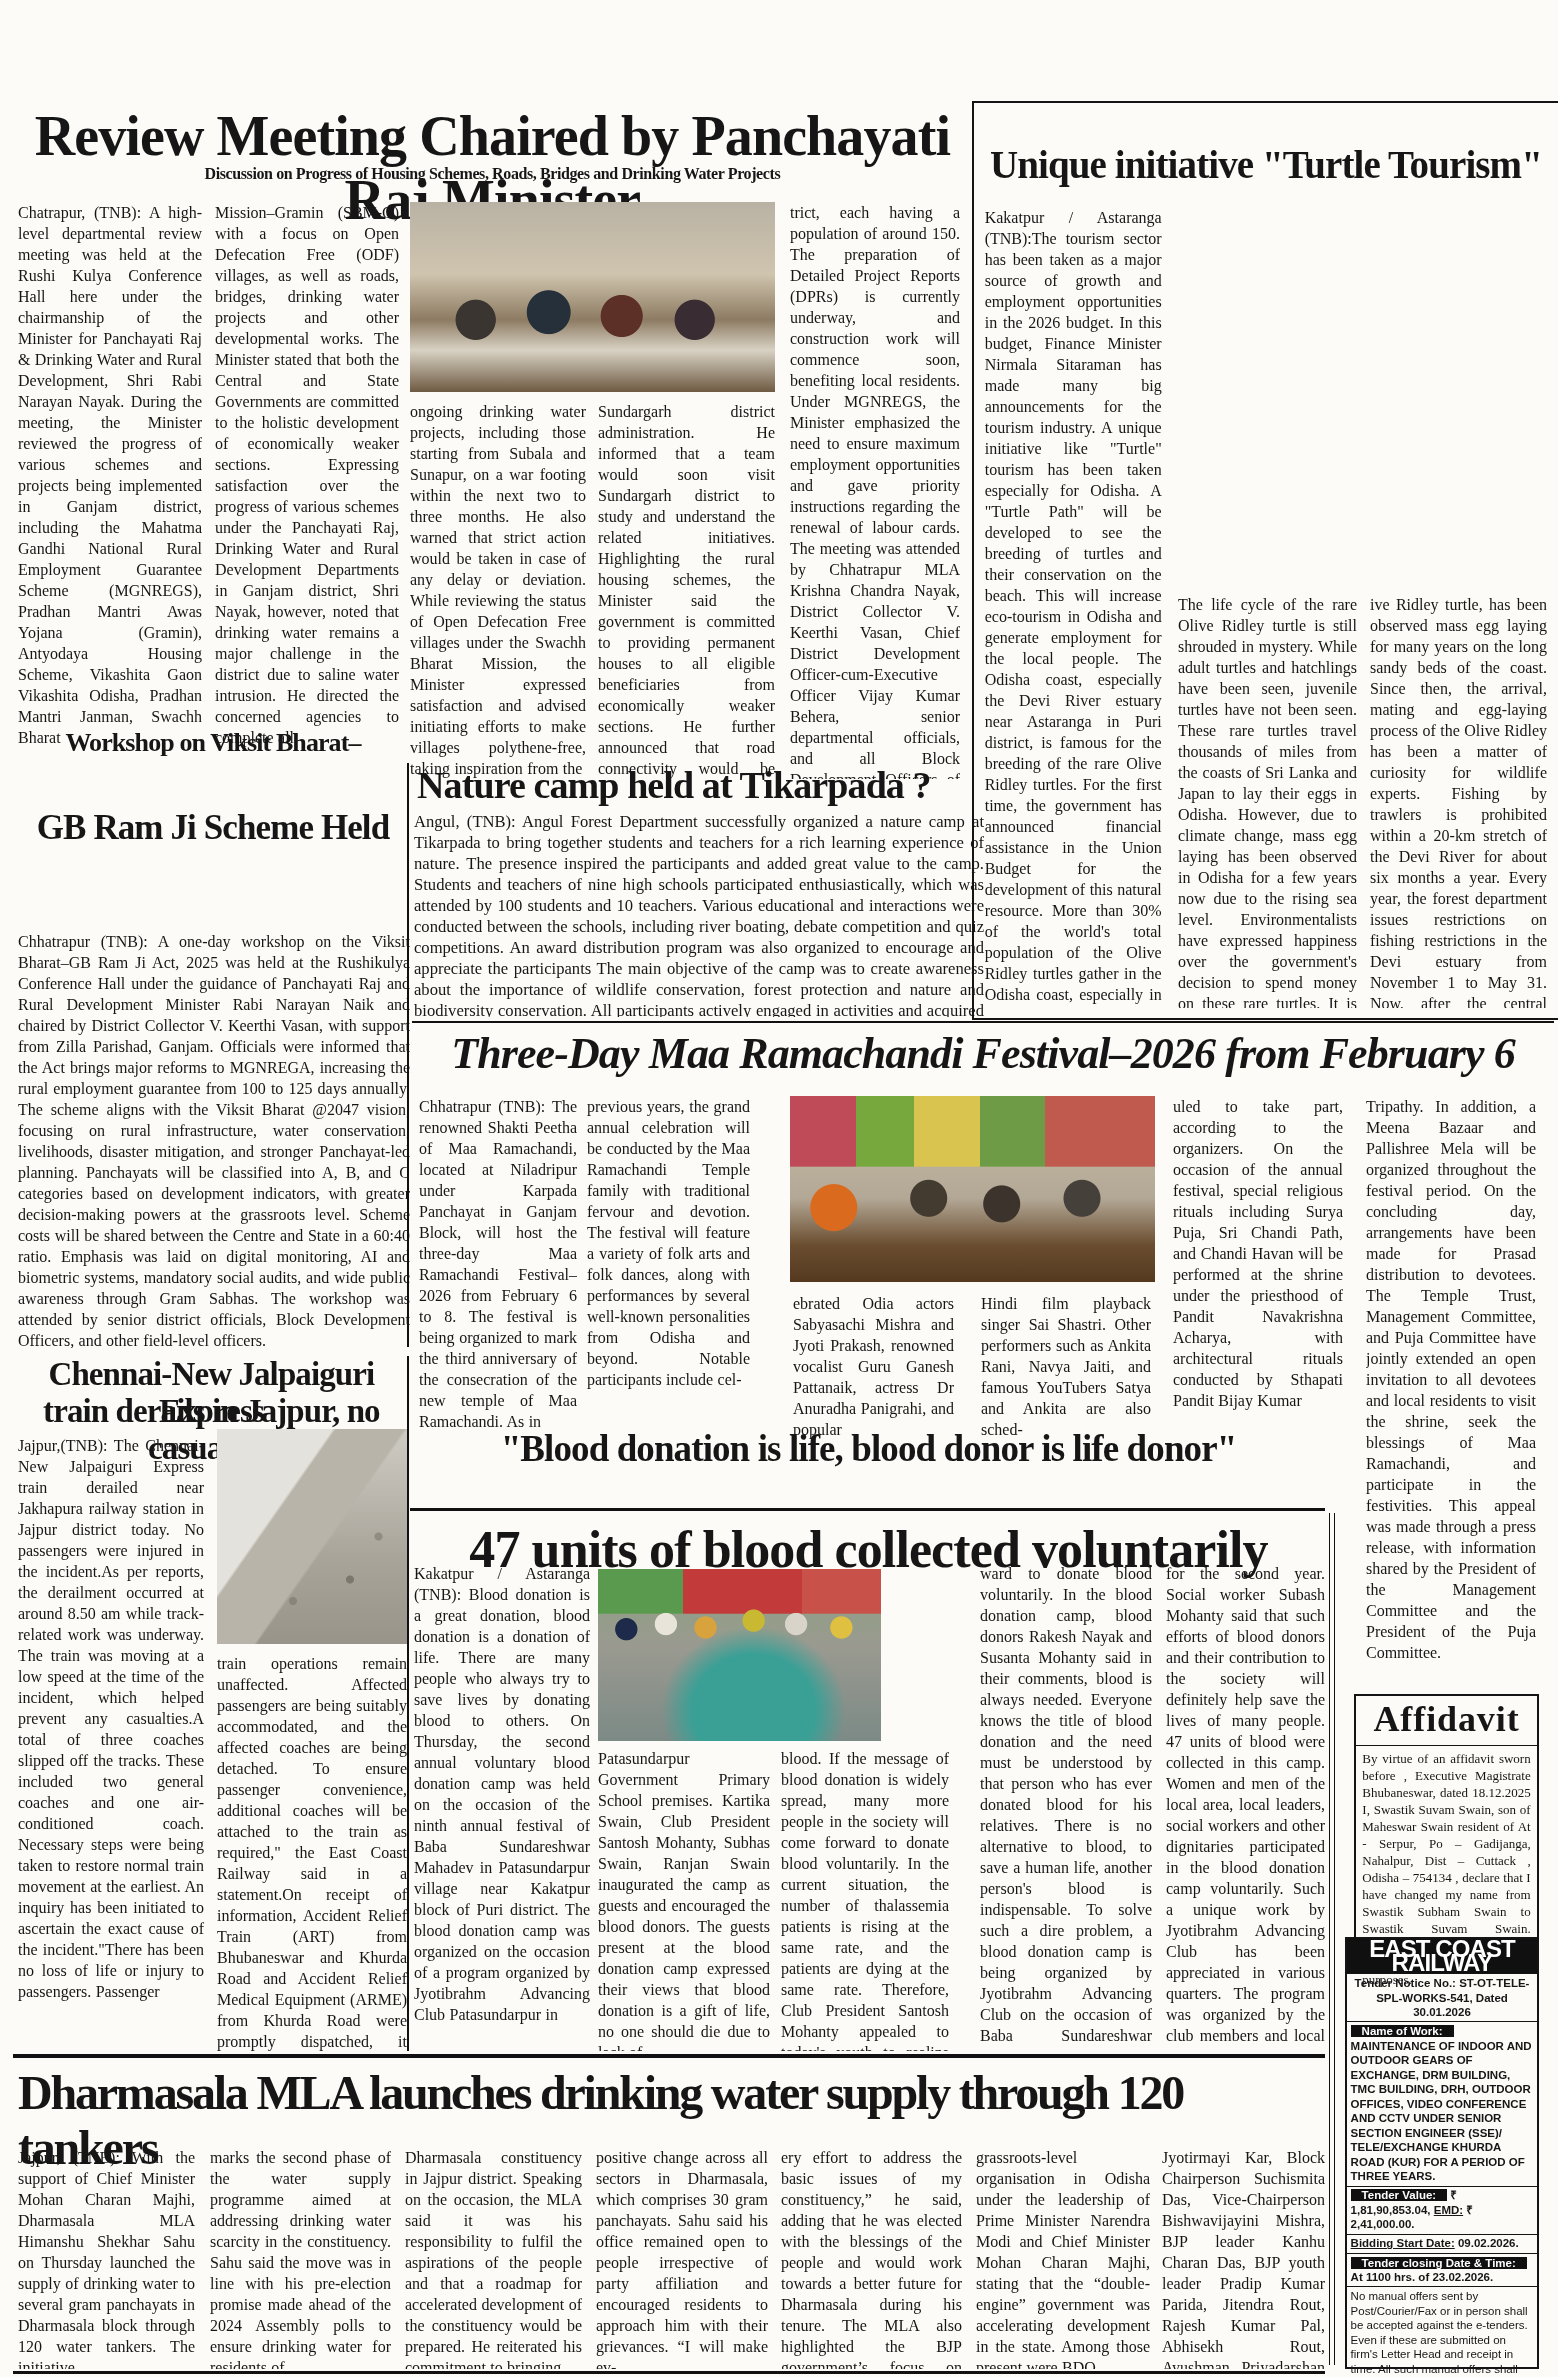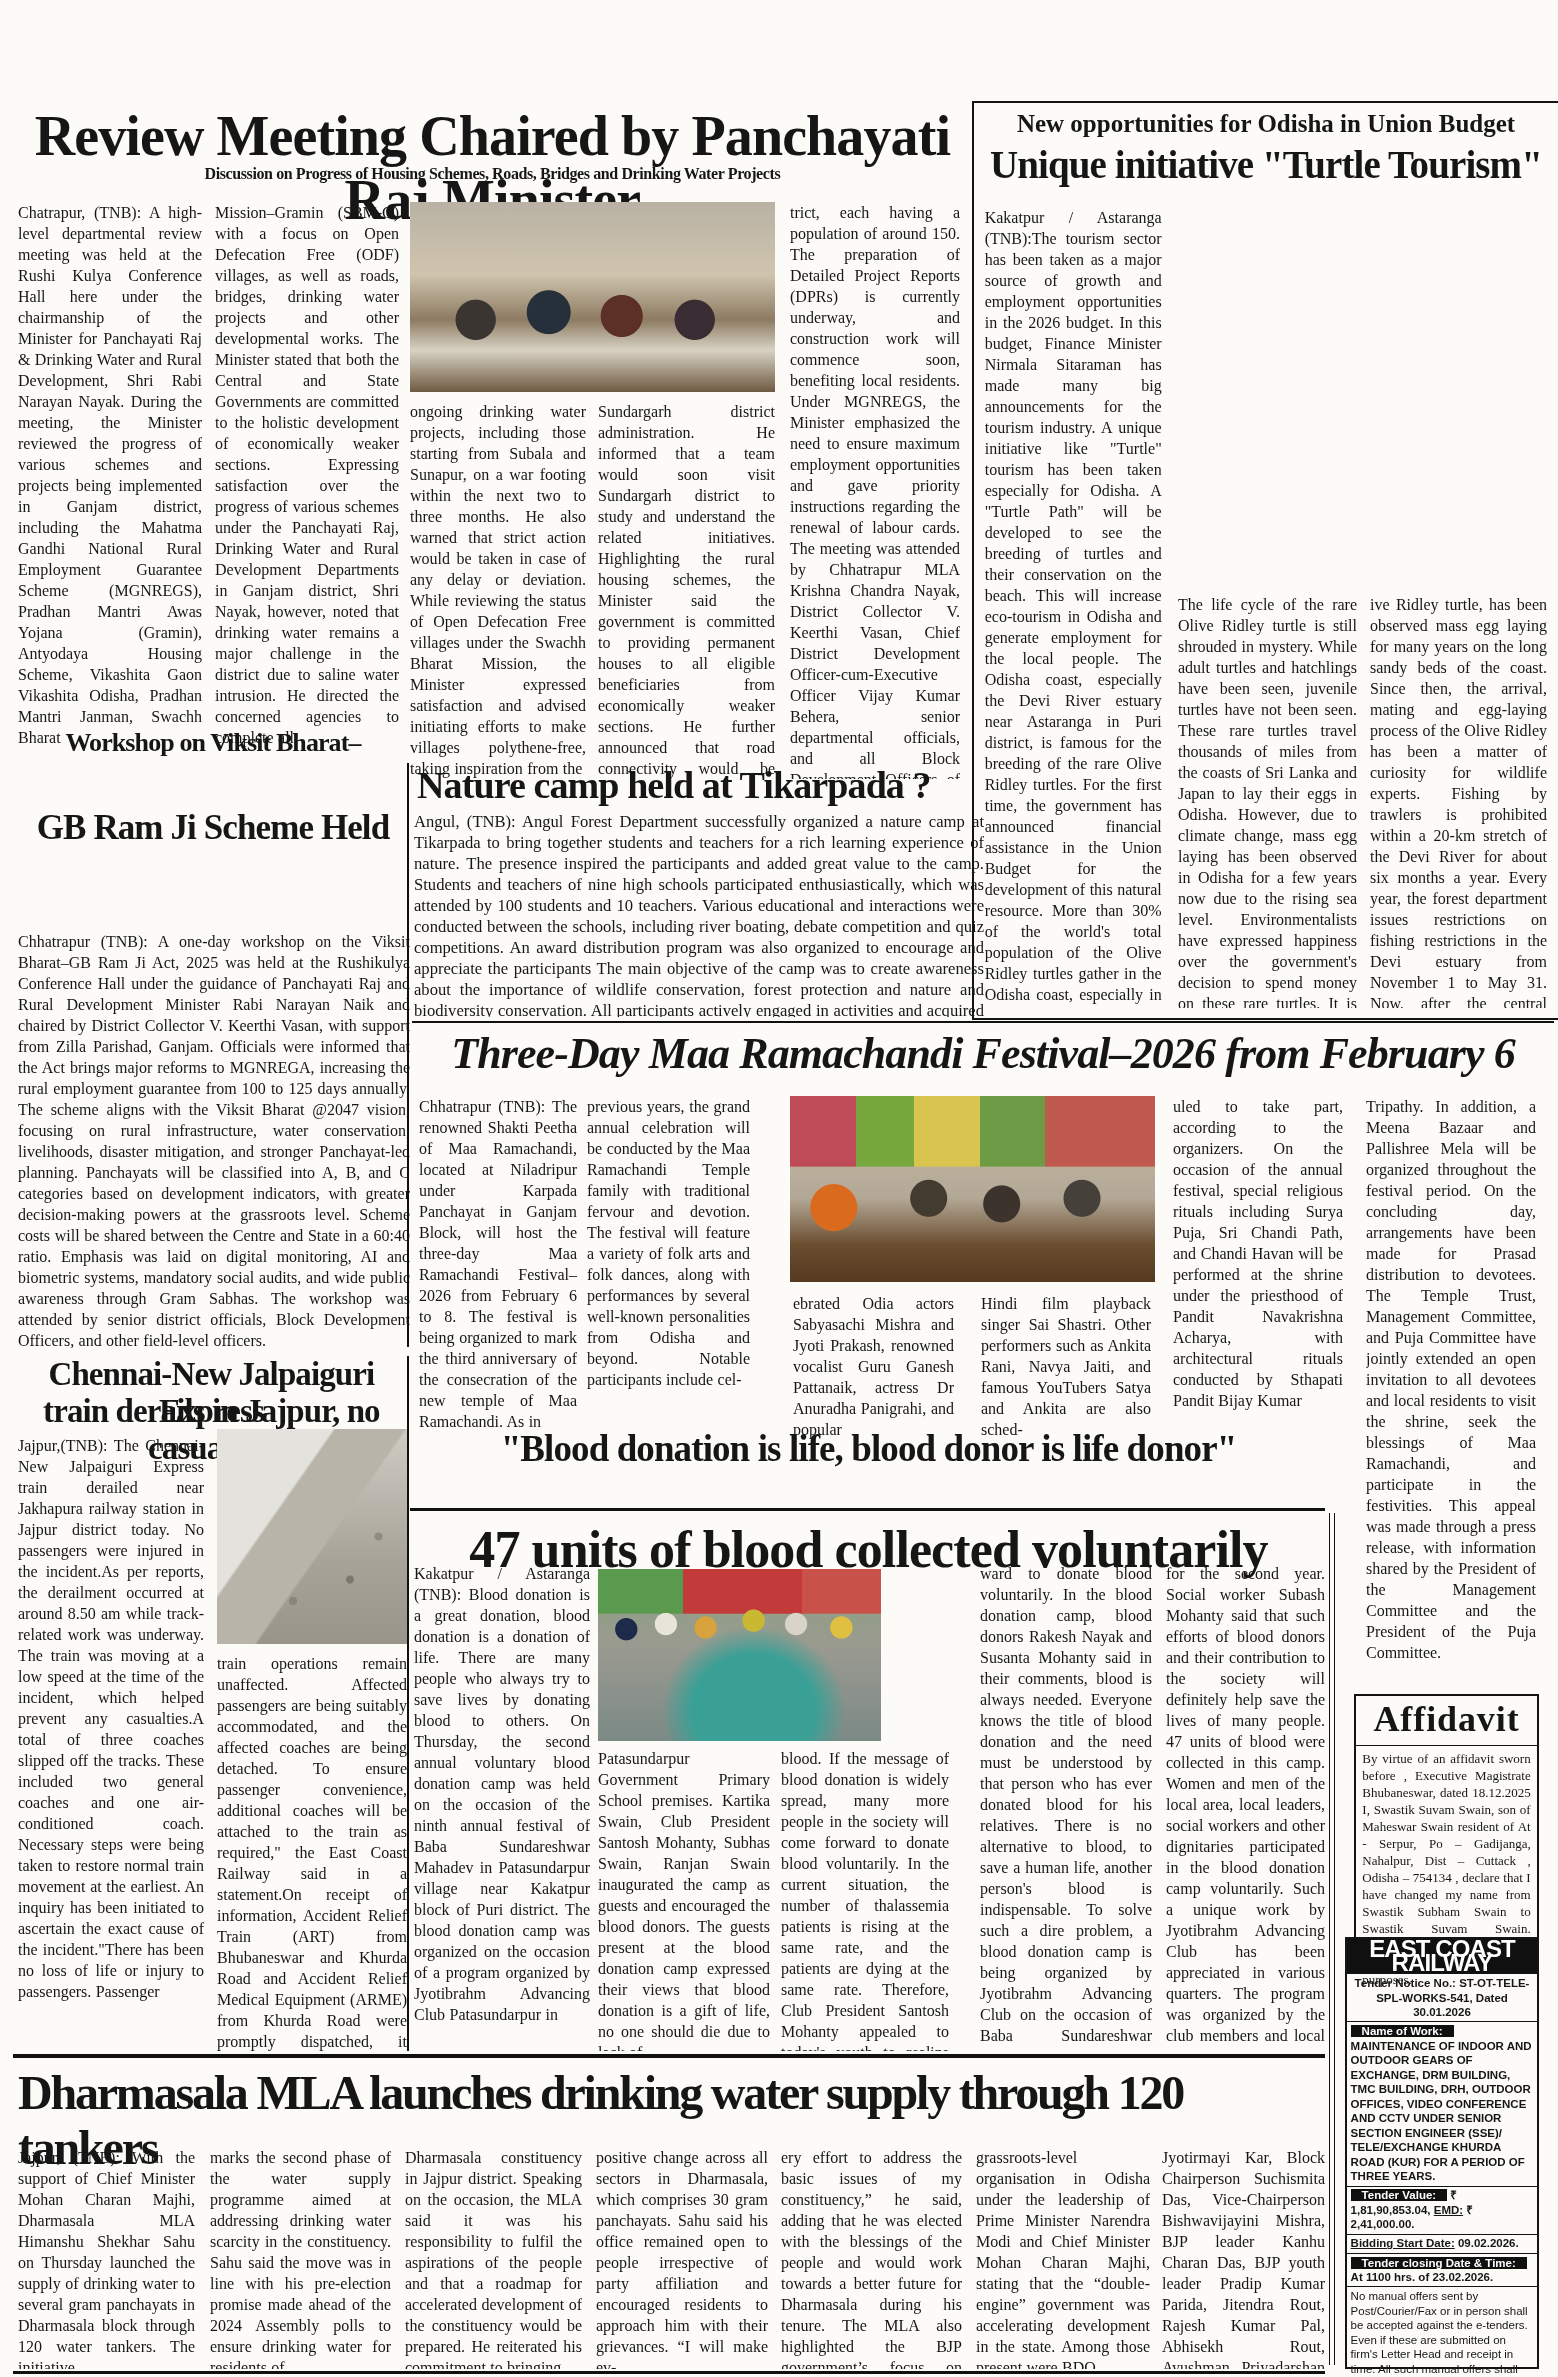--- a/index.html
+++ b/index.html
@@ -58,21 +58,20 @@
            radial-gradient(circle at 38% 58%, #26303a 0 21.5px, transparent 22.4px),
            radial-gradient(circle at 58% 60%, #5c3026 0 20.6px, transparent 21.5px),
            radial-gradient(circle at 78% 62%, #3a2c33 0 19.7px, transparent 20.6px),
            linear-gradient(180deg,#b9b2a4 0%,#cfc4ae 38%,#8d7b62 62%,#d8d2c4 78%,#6e5a42 100%);"></div>
     <div class="abs just bodytext" style="left:410px;top:401px;width:176px;height:378px;">ongoing drinking water projects, including those starting from Subala and Sunapur, on a war footing within the next two to three months. He also warned that strict action would be taken in case of any delay or deviation.  While reviewing the status of Open Defecation Free villages under the Swachh Bharat Mission, the Minister expressed satisfaction and advised initiating efforts to make villages polythene-free, taking inspiration from the</div>
     <div class="abs just bodytext" style="left:598px;top:401px;width:177px;height:378px;">Sundargarh district administration. He informed that a team would soon visit Sundargarh district to study and understand the related initiatives.  Highlighting the rural housing schemes, the Minister said the government is committed to providing permanent houses to all eligible beneficiaries from economically weaker sections. He further announced that road connectivity would be provided by next year to 16 remote villages in Ganjam dis-</div>
     <div class="abs just bodytext" style="left:790px;top:202px;width:170px;height:577px;">trict, each having a population of around 150. The preparation of Detailed Project Reports (DPRs) is currently underway, and construction work will commence soon, benefiting local residents. Under MGNREGS, the Minister emphasized the need to ensure maximum employment opportunities and gave priority instructions regarding the renewal of labour cards. The meeting was attended by Chhatrapur MLA Krishna Chandra Nayak, District Collector V. Keerthi Vasan, Chief District Development Officer-cum-Executive Officer Vijay Kumar Behera, senior departmental officials, and all Block Development Officers of the district.</div>
   </div>
 
   <div class="tbox">
-    <div class="abs bold ctr" style="left:0;top:7.2px;width:100%;font-size:25px;">New opportunities for Odisha in Union Budget</div>
     <div class="abs hl ctr" style="left:0;top:39px;width:100%;font-size:39px;">Unique initiative "Turtle Tourism"</div>
     <div class="abs just bodytext" style="left:10.7px;top:104px;width:177px;height:799px;">Kakatpur / Astaranga (TNB):The tourism sector has been taken as a major source of growth and employment opportunities in the 2026 budget. In this budget, Finance Minister Nirmala Sitaraman has made many big announcements for the tourism industry. A unique initiative like "Turtle" tourism has been taken especially for Odisha.  A "Turtle Path" will be developed to see the breeding of turtles and their conservation on the beach. This will increase eco-tourism in Odisha and generate employment for the local people. The Odisha coast, especially the Devi River estuary near Astaranga in Puri district, is famous for the breeding of the rare Olive Ridley turtles. For the first time, the government has announced financial assistance in the Union Budget for the development of this natural resource. More than 30% of the world's total population of the Olive Ridley turtles gather in the Odisha coast, especially in the Devi River area.</div>
     <div class="photo" style="left:204px;top:99px;width:367px;height:385px;
          background:
            radial-gradient(circle at 56% 66%, #efe4df 0 15px, transparent 16px),
            radial-gradient(circle at 66% 72%, #e8dcd8 0 14.3px, transparent 15px),
            radial-gradient(circle at 48% 76%, #efe6e2 0 14.3px, transparent 15px),
            radial-gradient(circle at 58% 82%, #e4d8d4 0 14.3px, transparent 15px),
            radial-gradient(circle at 68% 86%, #efe4e0 0 13.4px, transparent 14.3px),
            radial-gradient(circle at 50% 89%, #e9dedb 0 12.5px, transparent 13.4px),

